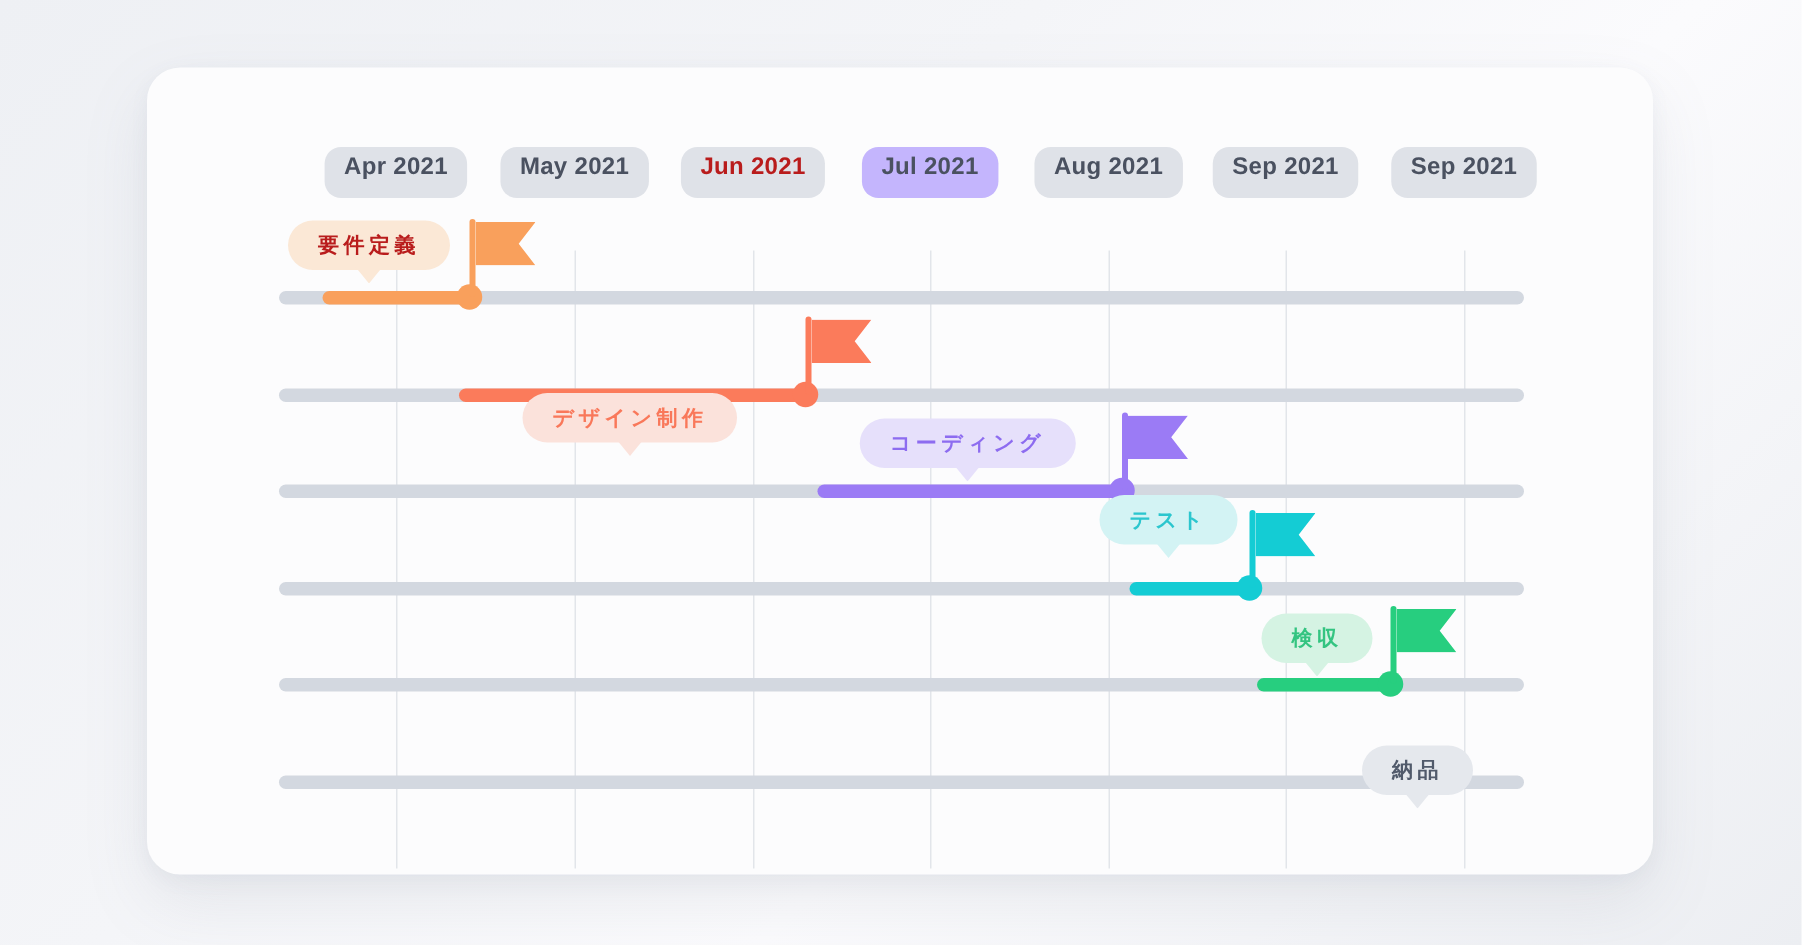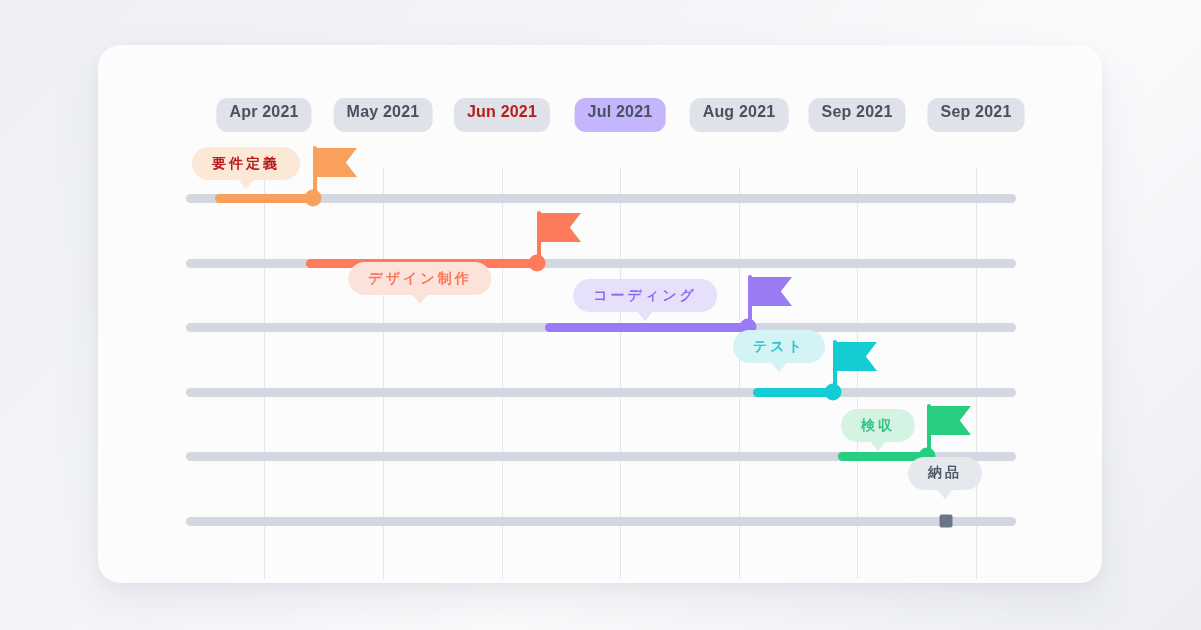--- a/index.html
+++ b/index.html
@@ -197,16 +197,16 @@
         <div class="dot" style="left: 829px; top: 411px; background: rgb(39, 206, 127);"></div>
         <div class="flag" style="left: 829px; top: 359px;">
           <div class="flag-pole" style="background: rgb(39, 206, 127);"></div>
           <div class="flag-banner" style="background: rgb(39, 206, 127); clip-path: polygon(0px 0px, 100% 0px, 72% 50%, 100% 100%, 0px 100%);"></div>
         </div>
         <div class="label-pill" style="left: 780px; top: 364px; background: rgb(213, 243, 227); color: rgb(52, 196, 129);"><span>検収</span><span class="tail" style="background: rgb(213, 243, 227);"></span></div>
       </div>
       <div>
         <div class="track" style="left: 88px; width: 830px; top: 472px; background: rgb(211, 216, 224);"></div>
         <div class="sq-marker" style="left: 848px; top: 476px; background: rgb(107, 117, 134);"></div>
-        <div class="label-pill" style="left: 847px; top: 412px; background: rgb(229, 232, 237); color: rgb(81, 90, 107); font-family: Liberation Mono, monospace;"><span>納品</span><span class="tail" style="background: rgb(229, 232, 237);"></span></div>
+        <div class="label-pill" style="left: 847px; top: 452px; background: rgb(229, 232, 237); color: rgb(81, 90, 107);"><span>納品</span><span class="tail" style="background: rgb(229, 232, 237);"></span></div>
       </div>
     </div>
 </div>
 
 </body></html>

